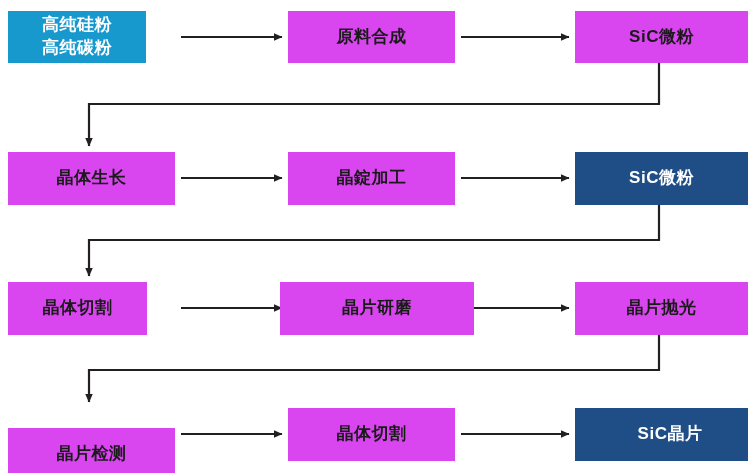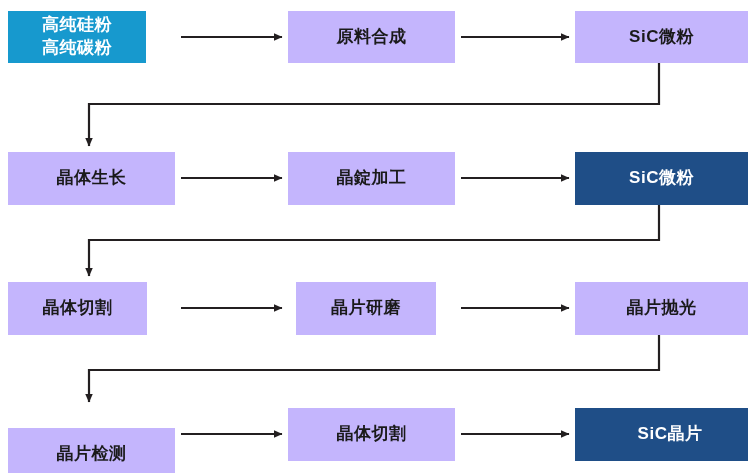--- a/index.html
+++ b/index.html
@@ -32,21 +32,21 @@
     justify-content: center;
     text-align: center;
     box-sizing: border-box;
     font-size: 17px;
     font-weight: bold;
     letter-spacing: 0.5px;
     line-height: 1.35;
     z-index: 2;
   }
   .node.fill-light {
-    background: #c4b5fd;
+    background: #d946ef;
     color: #1a1a1a;
   }
   .node.fill-cyan {
     background: #1799ce;
     color: #ffffff;
   }
   .node.fill-navy {
     background: #1f4e87;
     color: #ffffff;
   }
@@ -97,21 +97,21 @@
       </div>
       <div class="node fill-light" style="left: 288px; top: 152px; width: 167px; height: 53px;">
         <span class="node-label">晶錠加工</span>
       </div>
       <div class="node fill-navy" style="left: 575px; top: 152px; width: 173px; height: 53px;">
         <span class="node-label">SiC微粉</span>
       </div>
       <div class="node fill-light" style="left: 8px; top: 282px; width: 139px; height: 53px;">
         <span class="node-label">晶体切割</span>
       </div>
-      <div class="node fill-light" style="left: 296px; top: 282px; width: 140px; height: 53px;">
+      <div class="node fill-light" style="left: 280px; top: 282px; width: 194px; height: 53px;">
         <span class="node-label">晶片研磨</span>
       </div>
       <div class="node fill-light" style="left: 575px; top: 282px; width: 173px; height: 53px;">
         <span class="node-label">晶片抛光</span>
       </div>
       <div class="node fill-light" style="left: 8px; top: 428px; width: 167px; height: 53px; text-align: center;">
         <span class="node-label">晶片检测</span>
       </div>
       <div class="node fill-light" style="left: 288px; top: 408px; width: 167px; height: 53px;">
         <span class="node-label">晶体切割</span>

